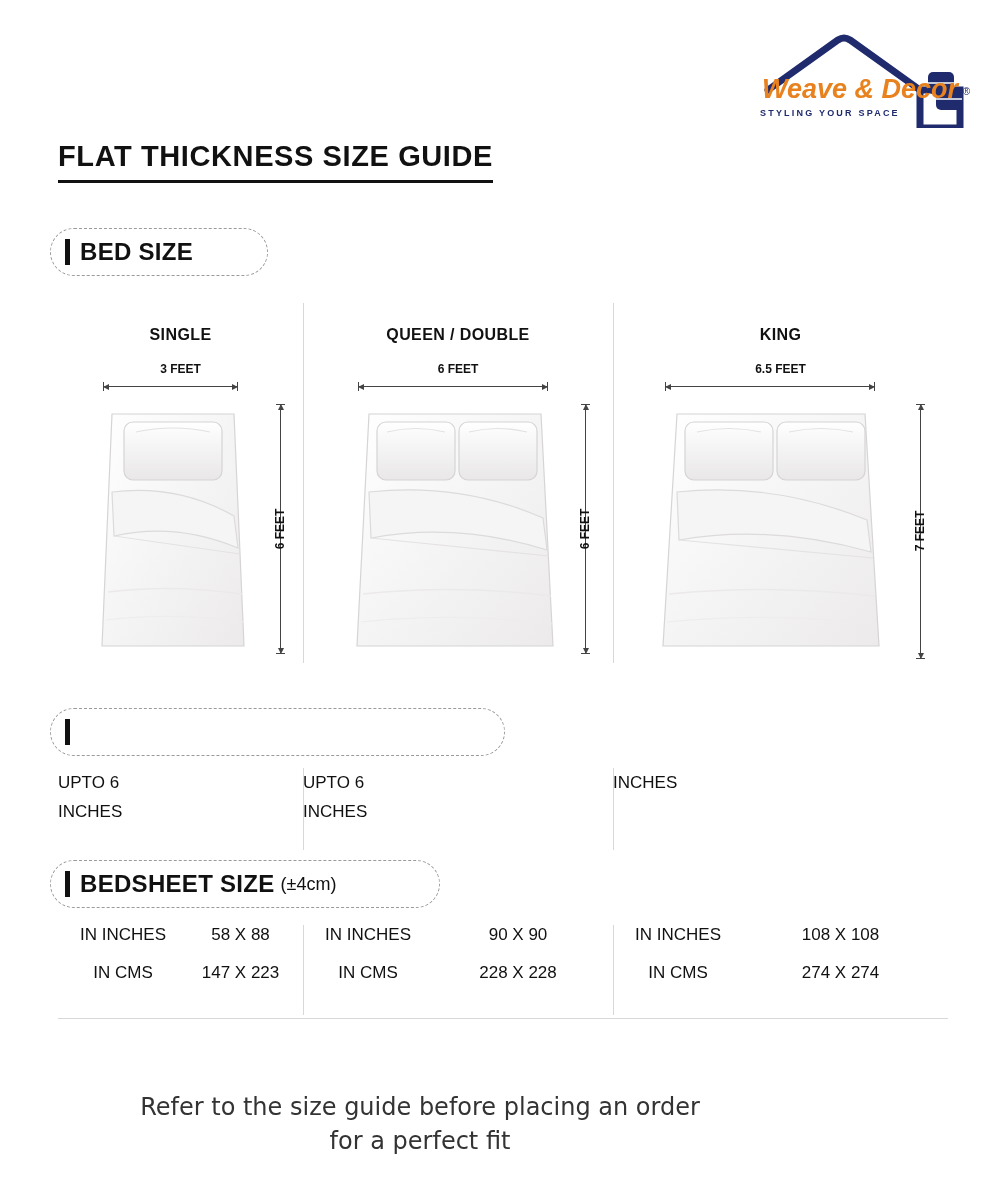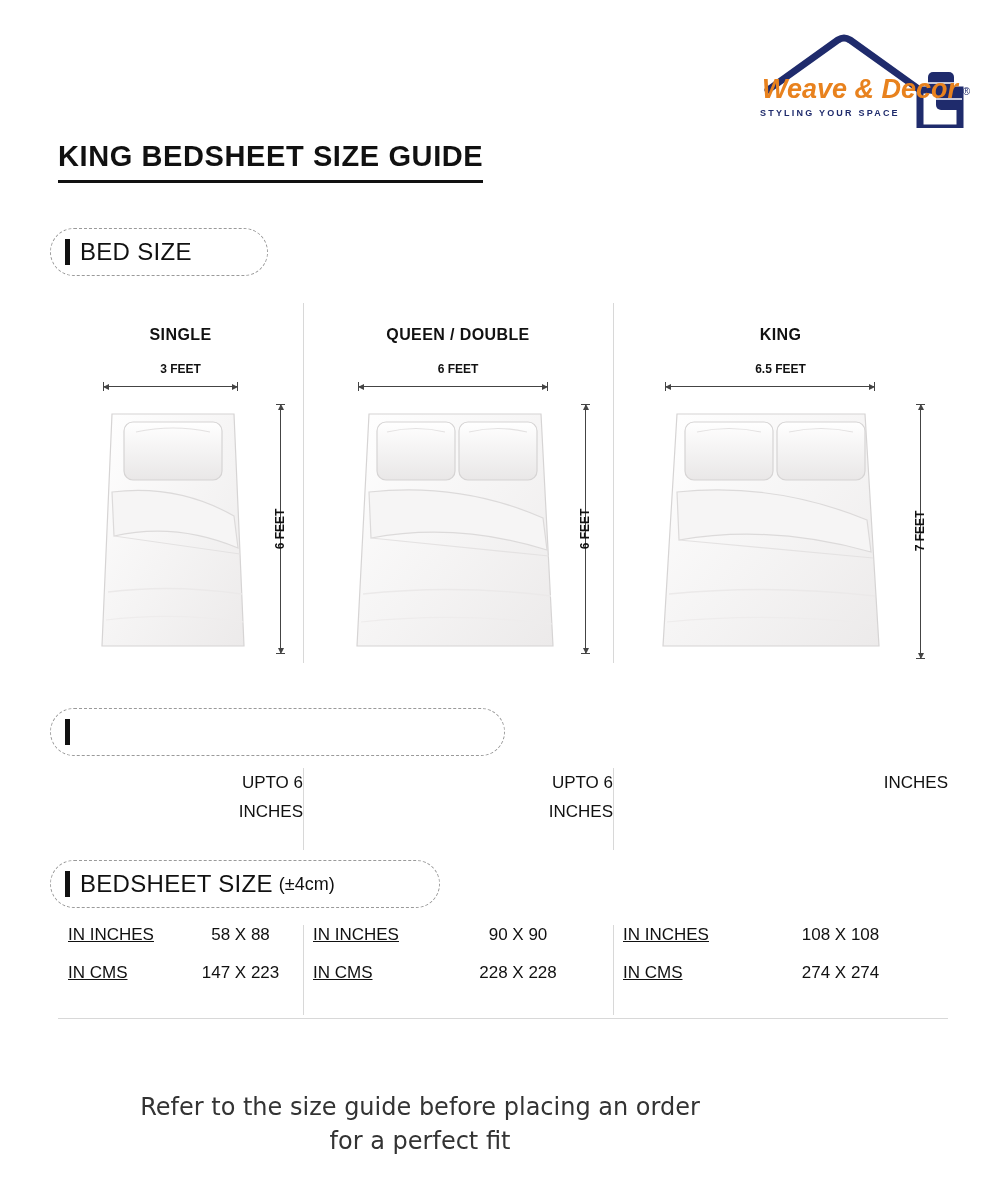--- a/index.html
+++ b/index.html
@@ -82,21 +82,21 @@
     padding-right: 26px;
   }
   .section-pill .bar {
     width: 5px;
     height: 26px;
     background: #111;
     margin-right: 10px;
   }
   .section-pill .sec-title {
     font-size: 24px;
-    font-weight: normal;
+    font-weight: bold;
     letter-spacing: 0.3px;
     color: #111;
     white-space: nowrap;
   }
   .section-pill .sec-note {
     font-size: 18px;
     font-weight: normal;
     color: #111;
     margin-left: 6px;
     white-space: nowrap;
@@ -160,38 +160,38 @@
     transform-origin: 50% 50%;
     white-space: nowrap;
   }
 
   .bed-art { position: absolute; }
 
   
   .mt-row { position: absolute; left: 58px; top: 768px; width: 890px; height: 86px; }
   .mt-cell {
     position: absolute; top: 0; height: 80px;
-    text-align: right;
+    text-align: left;
     font-size: 17px;
     color: #111;
     line-height: 29px;
   }
   .mt-cell.c1 { left: 0; width: 245px; }
   .mt-cell.c2 { left: 245px; width: 310px; }
   .mt-cell.c3 { left: 555px; width: 335px; }
   .mt-div { position: absolute; top: 0; width: 1px; height: 82px; background: #d8d8d8; }
 
   
   .bs-row { position: absolute; left: 58px; top: 925px; width: 890px; height: 95px; }
   .bs-cell { position: absolute; top: 0; height: 90px; }
   .bs-cell.c1 { left: 0; width: 245px; }
   .bs-cell.c2 { left: 245px; width: 310px; }
   .bs-cell.c3 { left: 555px; width: 335px; }
   .bs-line { display: flex; align-items: baseline; font-size: 17px; color: #111; height: 38px; }
-  .bs-line .k { width: 120px; text-align: left; padding-left: 10px; white-space: nowrap; text-decoration: underline; }
+  .bs-line .k { width: 120px; text-align: center; padding-left: 10px; white-space: nowrap; }
   .bs-line .v { flex: 1; text-align: center; white-space: nowrap; }
   .bs-div { position: absolute; top: 0; width: 1px; height: 90px; background: #d8d8d8; }
 
   .bottom-rule { position: absolute; left: 58px; top: 1018px; width: 890px; height: 1px; background: #d8d8d8; }
 
   
   .footer {
     position: absolute;
     left: 0; top: 1090px;
     width: 840px;
@@ -212,21 +212,21 @@
     <rect x="168" y="44" width="26" height="22" rx="5" fill="#1f2b6c"></rect>
     <rect x="176" y="60" width="26" height="22" rx="5" fill="#1f2b6c"></rect>
     <line x1="168" y1="55" x2="194" y2="55" stroke="#ffffff" stroke-width="1.5"></line>
     <line x1="176" y1="71" x2="202" y2="71" stroke="#ffffff" stroke-width="1.5"></line>
   </svg>
   <div class="logo-text">Weave &amp; Decor</div>
   <div class="logo-sub">STYLING YOUR SPACE</div>
   <div class="logo-reg">®</div>
 </div>
 
-<div class="main-title">KING BEDSHEET SIZE GUIDE</div>
+<div class="main-title">FLAT THICKNESS SIZE GUIDE</div>
 
 <div class="section-pill" style="left:50px; top:228px; width:218px;">
   <div class="bar"></div>
   <div class="sec-title">BED SIZE</div>
 </div>
 
 <div class="bed-row">
 
   <div class="col-div" style="left:245px;"></div>
   <div class="col-div" style="left:555px;"></div>

